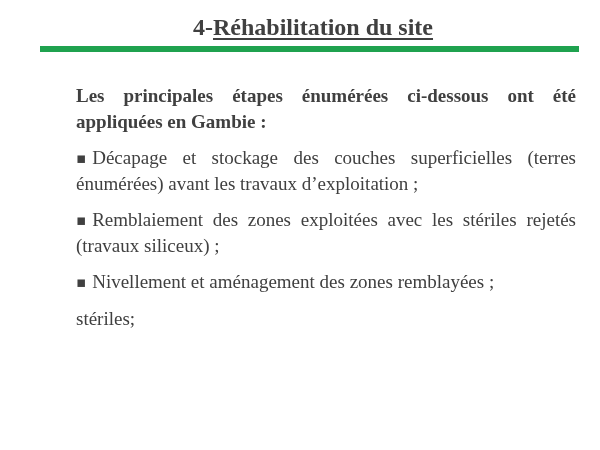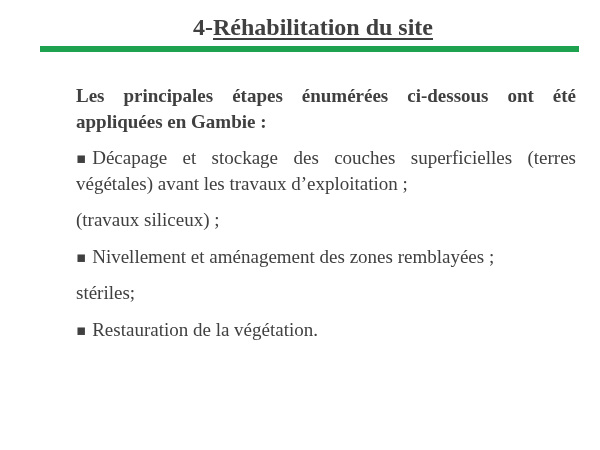--- a/index.html
+++ b/index.html
@@ -89,33 +89,31 @@
 
   <main class="content">
 
     <p class="para bold">
       <span class="line full">Les principales étapes énumérées ci-dessous ont été</span>
       <span class="line">appliquées en Gambie :</span>
     </p>
 
     <p class="para">
       <span class="line full"><span class="bullet">▪</span><span>Décapage et stockage des couches superficielles (terres</span></span>
-      <span class="line">végétales) avant les travaux d’exploitation ;</span>
+      <span class="line">énumérées) avant les travaux d’exploitation ;</span>
     </p>
 
     <p class="para">
+      <span class="line full"><span class="bullet">▪</span><span>Remblaiement des zones exploitées avec les stériles rejetés</span></span>
       <span class="line">(travaux siliceux) ;</span>
     </p>
 
     <p class="para">
       <span class="line"><span class="bullet">▪</span><span>Nivellement et aménagement des zones remblayées ;</span></span>
     </p>
 
     <p class="para">
       <span class="line">stériles;</span>
     </p>
 
-    <p class="para">
-      <span class="line"><span class="bullet">▪</span><span>Restauration de la végétation.</span></span>
-    </p>
 
   </main>
 </div>
 
 </body></html>

